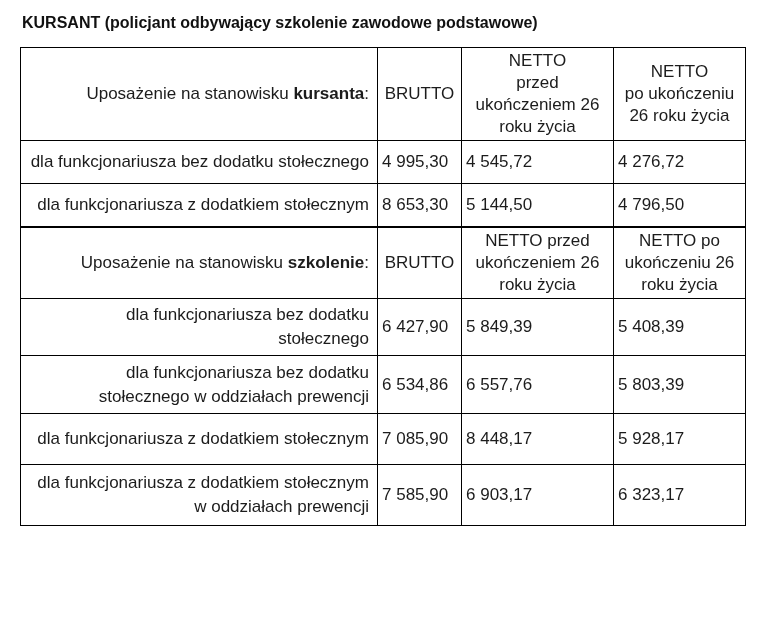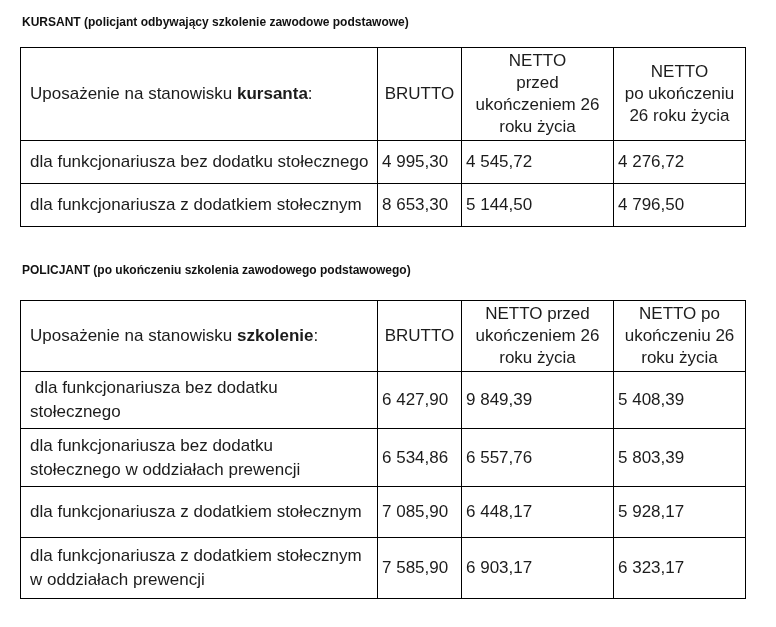--- a/index.html
+++ b/index.html
@@ -11,21 +11,21 @@
     width: 776px;
     height: 627px;
     overflow: hidden;
     font-family: "Liberation Sans", sans-serif;
     color: #1c1c1c;
   }
   .page {
     padding: 13px 20px 0 20px;
   }
   .section-title {
-    font-size: 12px;
+    font-size: 16px;
     font-weight: bold;
     color: #111111;
     margin: 0 0 0 2px;
     line-height: 19px;
   }
   .t1-title { margin-bottom: 15px; }
   .t2-title { margin-top: 34px; margin-bottom: 20px; }
 
   table {
     border-collapse: collapse;
@@ -39,21 +39,21 @@
 
   th, td {
     border: 1px solid #000000;
     font-size: 17px;
     font-weight: normal;
     vertical-align: middle;
     padding: 0;
     color: #1c1c1c;
   }
   .c-label {
-    text-align: left;
+    text-align: right;
     padding: 2px 8px 2px 9px;
     white-space: pre-line;
     line-height: 24px;
   }
   .c-head {
     text-align: center;
     white-space: pre-line;
     line-height: 22px;
     padding: 2px 4px;
   }
@@ -103,21 +103,20 @@
     </tr>
     <tr class="t1-row">
       <td class="c-label">dla funkcjonariusza z dodatkiem stołecznym</td>
       <td class="c-num">8 653,30</td>
       <td class="c-num">5 144,50</td>
       <td class="c-num">4 796,50</td>
     </tr>
   </tbody>
     </table>
 
-  <h2 class="section-title t2-title">POLICJANT (po ukończeniu szkolenia zawodowego podstawowego)</h2>
 
   <table>
     <colgroup>
       <col class="col-label">
         <col class="col-brutto">
         <col class="col-netto1">
         <col class="col-netto2">
     </colgroup>
     <tbody>
         <tr class="t2-head">
@@ -127,34 +126,34 @@
 ukończeniem 26
 roku życia</th>
       <th class="c-head">NETTO po
 ukończeniu 26
 roku życia</th>
     </tr>
     <tr class="t2-row-a">
       <td class="c-label">&nbsp;dla funkcjonariusza bez dodatku
 stołecznego</td>
       <td class="c-num">6 427,90</td>
-      <td class="c-num">9 849,39</td>
+      <td class="c-num">5 849,39</td>
       <td class="c-num">5 408,39</td>
     </tr>
     <tr class="t2-row-b">
       <td class="c-label">dla funkcjonariusza bez dodatku
 stołecznego w oddziałach prewencji</td>
       <td class="c-num">6 534,86</td>
       <td class="c-num">6 557,76</td>
       <td class="c-num">5 803,39</td>
     </tr>
     <tr class="t2-row-c">
       <td class="c-label">dla funkcjonariusza z dodatkiem stołecznym</td>
       <td class="c-num">7 085,90</td>
-      <td class="c-num">6 448,17</td>
+      <td class="c-num">8 448,17</td>
       <td class="c-num">5 928,17</td>
     </tr>
     <tr class="t2-row-d">
       <td class="c-label">dla funkcjonariusza z dodatkiem stołecznym
 w oddziałach prewencji</td>
       <td class="c-num">7 585,90</td>
       <td class="c-num">6 903,17</td>
       <td class="c-num">6 323,17</td>
     </tr>
   </tbody>

